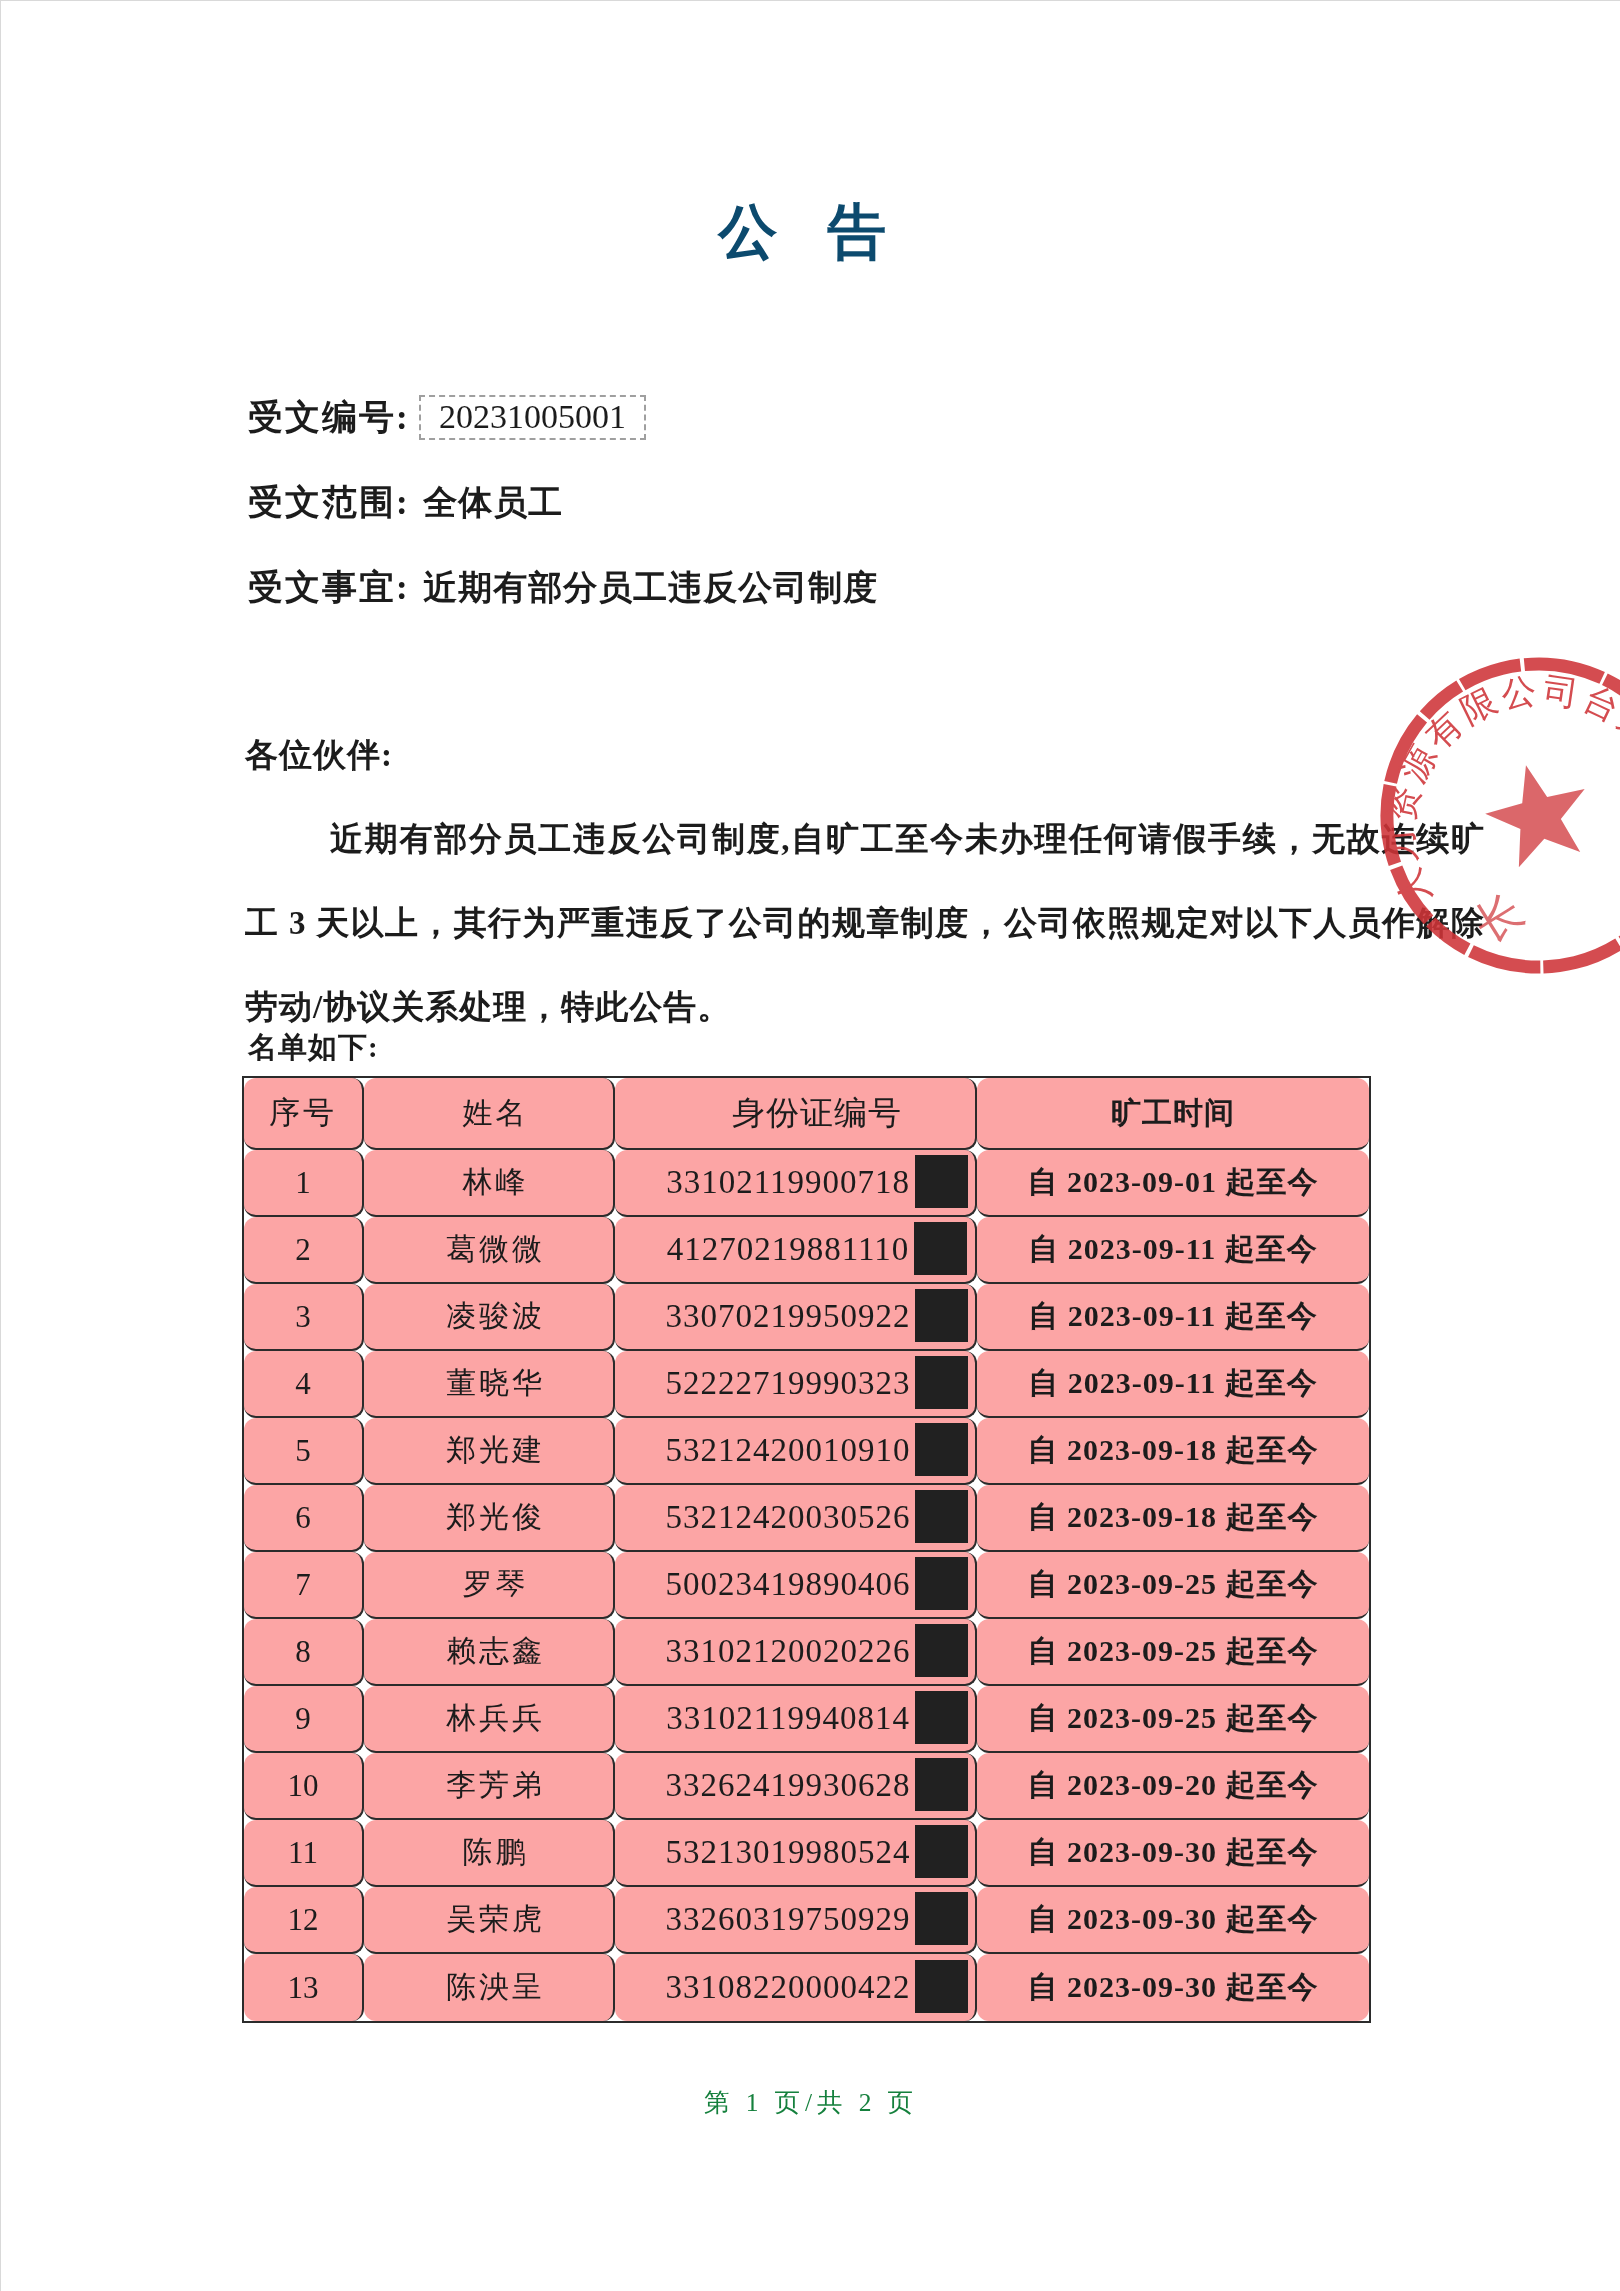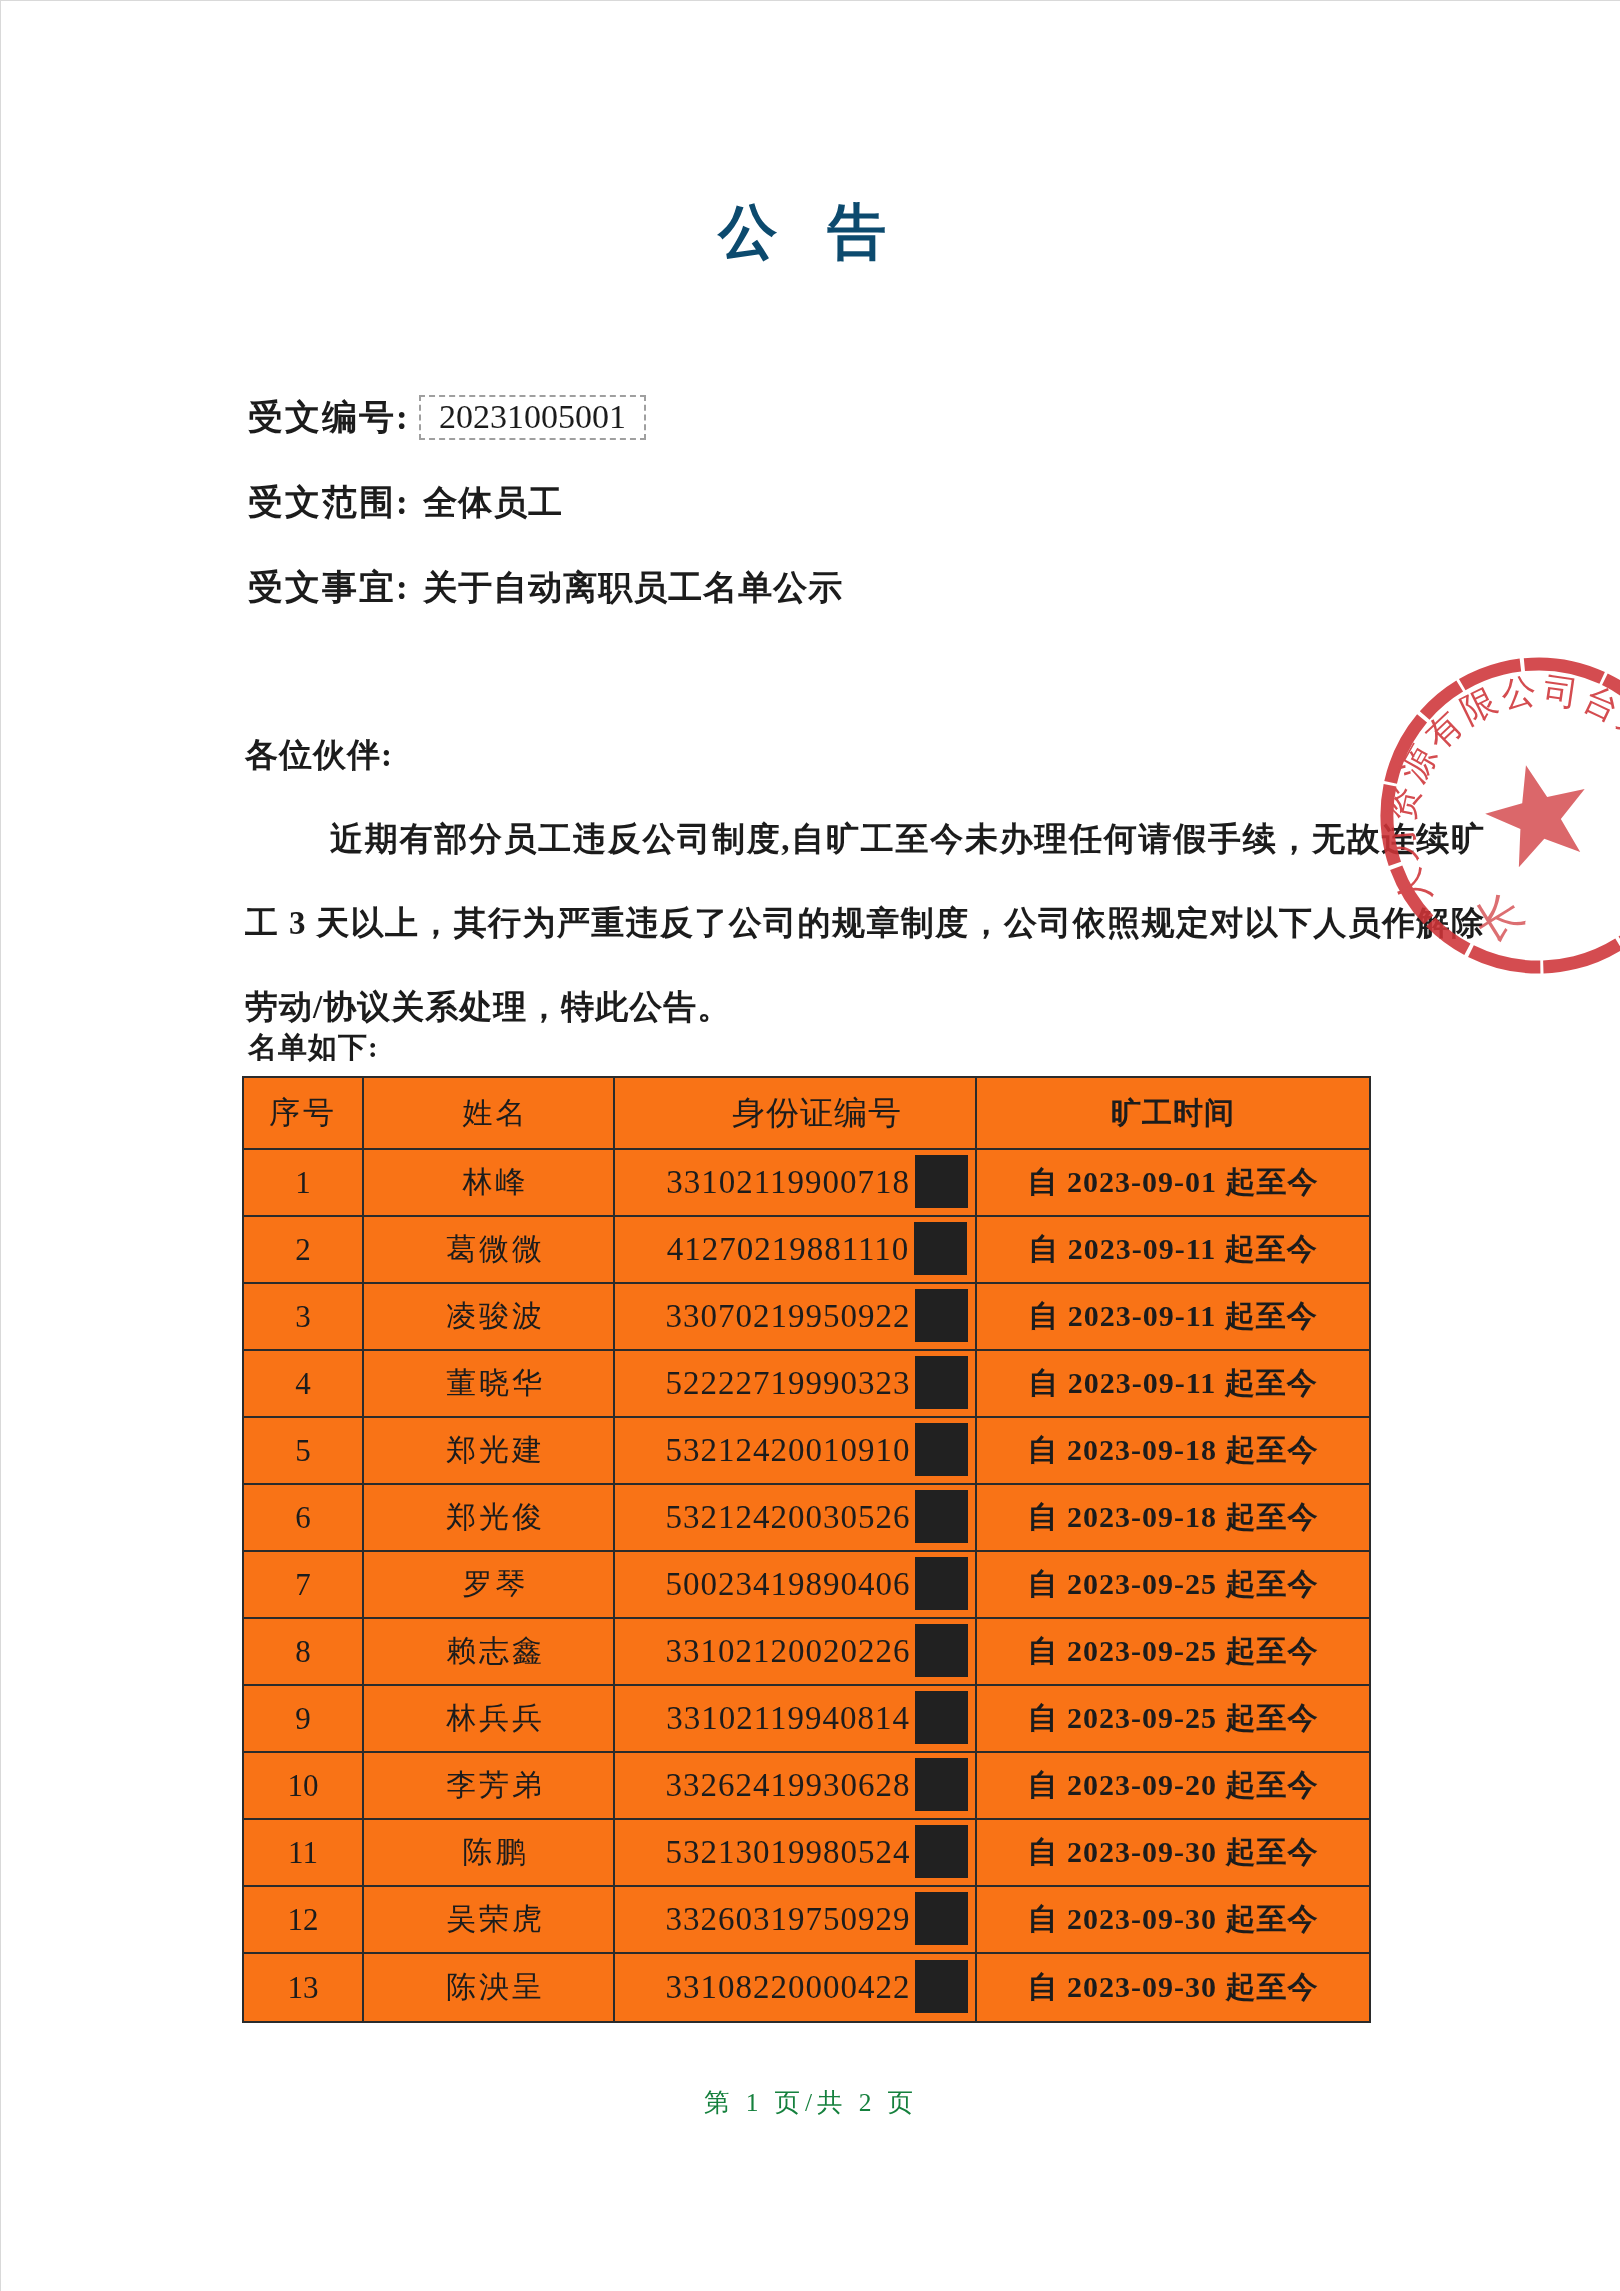--- a/index.html
+++ b/index.html
@@ -46,21 +46,22 @@
     display:grid;
     grid-template-columns:120px 251px 362px 392px;
     border:2px solid #2b2b2b;
     background:#fff;
   }
   .t-row{display:contents;}
   .hcell,.cell{
     display:flex;align-items:center;justify-content:center;
     box-sizing:border-box;
     border-right:2px solid #2b2b2b;
-    background:#f97316;
+    background:#fca5a5;
+    border-radius:12px;
   }
   .hcell{height:72px;border-bottom:2.9px solid #2b2b2b;font-size:29px;letter-spacing:2.9px;}
   .cell{height:67px;border-bottom:2px solid #2b2b2b;}
   .hcell.last-col,.cell.last-col{border-right:none;}
   .t-row:last-child .cell{border-bottom:none;text-align:center;}
   .c-seq{font-size:31px;}
   .c-name{font-size:30px;letter-spacing:2.9px;padding-left:14px;}
   .c-id{font-size:33px;letter-spacing:1px;padding-left:44px;}
   .c-abs{font-size:30px;font-weight:bold;letter-spacing:1px;}
   .redact{
@@ -85,21 +86,21 @@
     <div class="field-row">
       <span class="field-label">受文编号:</span>
       <span class="dashed-box">20231005001</span>
     </div>
     <div class="field-row">
       <span class="field-label">受文范围:</span>
       <span class="field-value">全体员工</span>
     </div>
     <div class="field-row">
       <span class="field-label">受文事宜:</span>
-      <span class="field-value">关于自动离职员工名单公示</span>
+      <span class="field-value">近期有部分员工违反公司制度</span>
     </div>
   </div>
 
   <div class="body-block">
     <div class="salutation">各位伙伴:</div>
     <p class="paragraph">近期有部分员工违反公司制度,自旷工至今未办理任何请假手续，无故连续旷工 3 天以上，其行为严重违反了公司的规章制度，公司依照规定对以下人员作解除劳动/协议关系处理，特此公告。</p>
   </div>
 
   <div class="list-intro">名单如下:</div>
 

